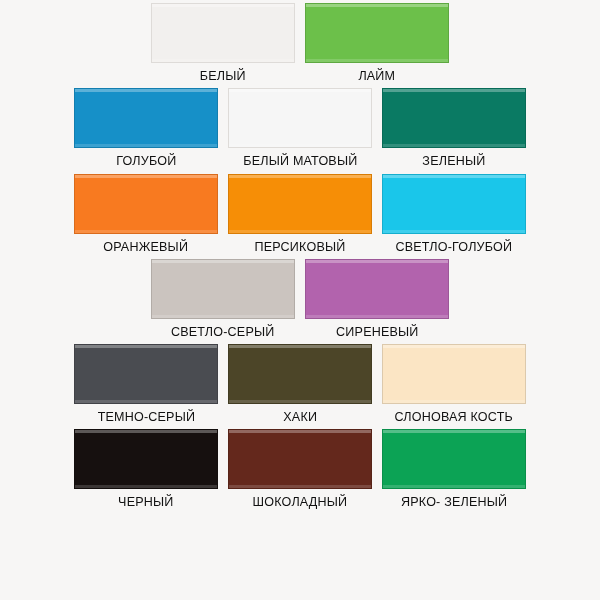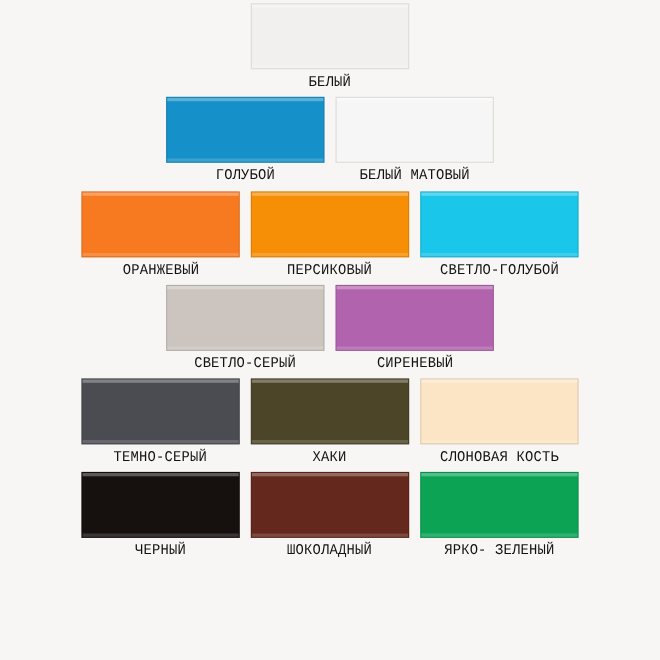--- a/index.html
+++ b/index.html
@@ -8,21 +8,20 @@
     background:#f7f6f5;
     font-family:"Liberation Sans","DejaVu Sans",sans-serif;
     overflow:hidden;
   }
   #palette{
     width:600px;height:600px;
     box-sizing:border-box;
     padding:3px 0 0 0;
     display:flex;
     flex-direction:column;
-    font-family:Liberation Mono, monospace;
   }
   .row{
     display:flex;
     justify-content:center;
     height:85.3px;
   }
   .cell{
     width:154px;
     display:flex;
     flex-direction:column;
@@ -66,29 +65,37 @@
 </style>
 </head>
 <body>
 
 <div id="palette" style="background: rgb(247, 246, 245);">
     <div class="row">
       <div class="cell">
         <div class="swatch pale" title="БЕЛЫЙ" style="background: rgb(242, 240, 238);"></div>
         <div class="label" style="color: rgb(17, 17, 17);">БЕЛЫЙ</div>
       </div>
+      <div class="cell">
+        <div class="swatch" title="ЛАЙМ" style="background: rgb(108, 192, 74);"></div>
+        <div class="label" style="color: rgb(17, 17, 17);">ЛАЙМ</div>
+      </div>
     </div>
     <div class="row">
       <div class="cell">
         <div class="swatch" title="ГОЛУБОЙ" style="background: rgb(22, 144, 200);"></div>
         <div class="label" style="color: rgb(17, 17, 17);">ГОЛУБОЙ</div>
       </div>
       <div class="cell">
         <div class="swatch pale" title="БЕЛЫЙ МАТОВЫЙ" style="background: rgb(246, 246, 246);"></div>
         <div class="label" style="color: rgb(17, 17, 17);">БЕЛЫЙ МАТОВЫЙ</div>
+      </div>
+      <div class="cell">
+        <div class="swatch" title="ЗЕЛЕНЫЙ" style="background: rgb(10, 122, 99);"></div>
+        <div class="label" style="color: rgb(17, 17, 17);">ЗЕЛЕНЫЙ</div>
       </div>
     </div>
     <div class="row">
       <div class="cell">
         <div class="swatch" title="ОРАНЖЕВЫЙ" style="background: rgb(248, 122, 32);"></div>
         <div class="label" style="color: rgb(17, 17, 17);">ОРАНЖЕВЫЙ</div>
       </div>
       <div class="cell">
         <div class="swatch" title="ПЕРСИКОВЫЙ" style="background: rgb(246, 142, 6);"></div>
         <div class="label" style="color: rgb(17, 17, 17);">ПЕРСИКОВЫЙ</div>

